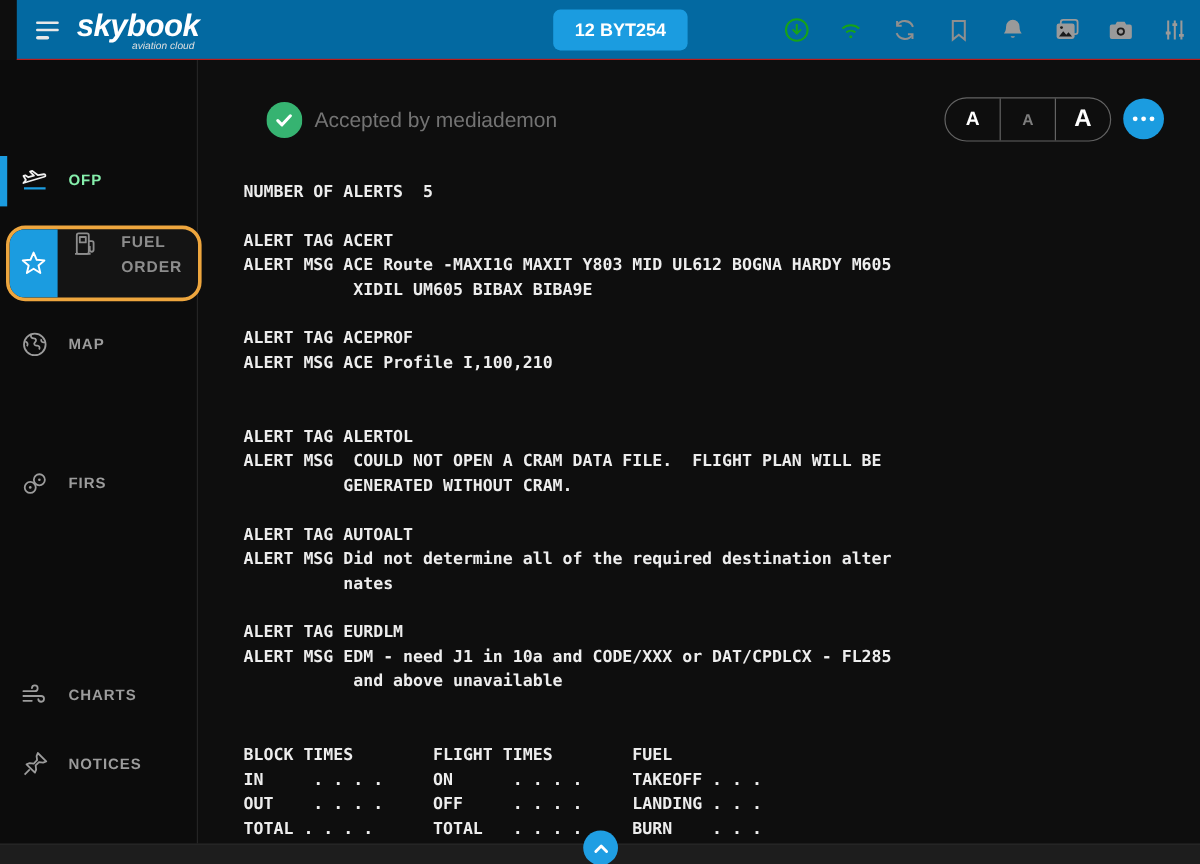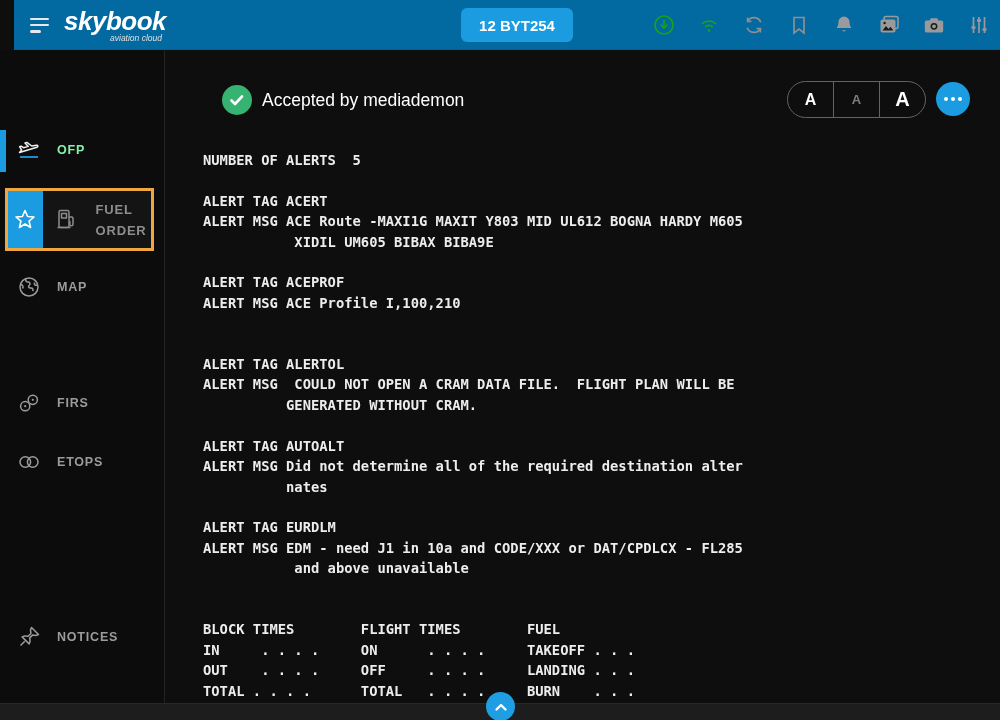--- a/index.html
+++ b/index.html
@@ -31,34 +31,34 @@
   .side-item { position:absolute; left:0; width:165px; height:58px;
                display:flex; align-items:center; cursor:pointer; }
   .side-icon { position:absolute; left:16px; width:26px; height:26px; color:#9c9c9c; }
   .side-icon svg { width:26px; height:26px; display:block; }
   .side-label { position:absolute; left:57px; font-size:12.5px; font-weight:bold;
                 letter-spacing:0.8px; color:#9c9c9c; }
   .side-item.active .side-label { color:#86efac; }
   .side-item.active .side-icon { color:#f0f0f0; }
   #active-bar { position:absolute; left:0; top:80px; width:6px; height:42px; background:#1b9ce0; }
 
-  #fuel-box { position:absolute; left:5px; top:138px; width:149px; height:63px;
-              border:3px solid #eea63e; border-radius:0; background:#141414;
-              display:flex; align-items:center; overflow:hidden; cursor:pointer; }
+  #fuel-box { position:absolute; left:5px; top:138px; width:163px; height:63px;
+              border:3px solid #eea63e; border-radius:16px; background:#141414;
+              display:flex; align-items:flex-start; overflow:hidden; cursor:pointer; }
   #fuel-star { width:40px; align-self:stretch; background:#1b9ce0;
                display:flex; align-items:center; justify-content:center; }
   #fuel-star svg { width:26px; height:26px; color:#fff; }
   #fuel-pump { width:26px; height:26px; margin-left:11px; color:#8d8d8d; }
   #fuel-pump svg { width:26px; height:26px; display:block; }
   #fuel-label { width:64px; margin-left:16px; font-size:13px; font-weight:bold;
                 letter-spacing:0.8px; line-height:21px; color:#8d8d8d; }
 
   
   #status-icon { position:absolute; left:222px; top:85px; width:30px; height:30px; }
-  #status-text { position:absolute; left:262px; top:90px; font-size:17.5px; color:#ffffff; }
+  #status-text { position:absolute; left:262px; top:90px; font-size:17.5px; color:#737373; }
 
   #font-pill { position:absolute; left:787px; top:81px; width:139px; height:37px;
                border:1px solid #636363; border-radius:18.5px; display:flex; }
   .font-seg { flex:1; display:flex; align-items:center; justify-content:center;
               border-right:1px solid #636363; cursor:pointer; }
   .font-seg:last-child { border-right:none; }
   .fa-sm { font-size:16px; font-weight:bold; color:#fff; }
   .fa-md { font-size:13px; font-weight:bold; color:#7d7d7d; }
   .fa-lg { font-size:20px; font-weight:800; color:#fff; }
 
@@ -196,31 +196,32 @@
       <svg viewBox="0 0 26 26" fill="none" stroke="currentColor" stroke-width="1.5">
         <circle cx="9.2" cy="16.2" r="4.6"></circle>
           <circle cx="16.8" cy="9.8" r="4.6"></circle>
         <circle cx="9.2" cy="16.2" r="1.1" fill="currentColor" stroke="none"></circle>
         <circle cx="16.8" cy="9.8" r="1.1" fill="currentColor" stroke="none"></circle>
         </svg>
     </span>
     <span class="side-label">FIRS</span>
   </div>
 
-  <div class="side-item" style="top:383px">
-    <span class="side-icon">
-      <svg viewBox="0 0 26 26" fill="none" stroke="currentColor" stroke-width="1.5">
-        <circle cx="9.3" cy="13" r="5.3"></circle>
-          <circle cx="16.7" cy="13" r="5.3"></circle>
-        </svg>
-    </span>
-    <span class="side-label">ETOPS</span>
-  </div>
-
-
+
+
+  <div class="side-item" style="top:500px">
+    <span class="side-icon">
+      <svg viewBox="0 0 26 26" fill="none" stroke="currentColor" stroke-width="1.5" stroke-linecap="round">
+        <path d="M3.5 10h9.5a2.4 2.4 0 1 0-2.4-2.6"></path>
+        <path d="M3.5 14h14.8a2.4 2.4 0 1 1-2.4 2.6"></path>
+        <path d="M3.5 18h7"></path>
+        </svg>
+    </span>
+    <span class="side-label">CHARTS</span>
+  </div>
 
   <div class="side-item" style="top:558px">
     <span class="side-icon">
       <svg viewBox="0 0 26 26" fill="none" stroke="currentColor" stroke-width="1.5" stroke-linejoin="round">
         <path d="M15.5 3.5l7 7-2.6 1-3.4-.4-2.8 2.8.4 3.4-1 2.6-7-7 2.6-1 3.4.4 2.8-2.8-.4-3.4z"></path>
         <path d="M8.8 17.2l-4.3 4.3"></path>
         </svg>
     </span>
     <span class="side-label">NOTICES</span>
   </div>

